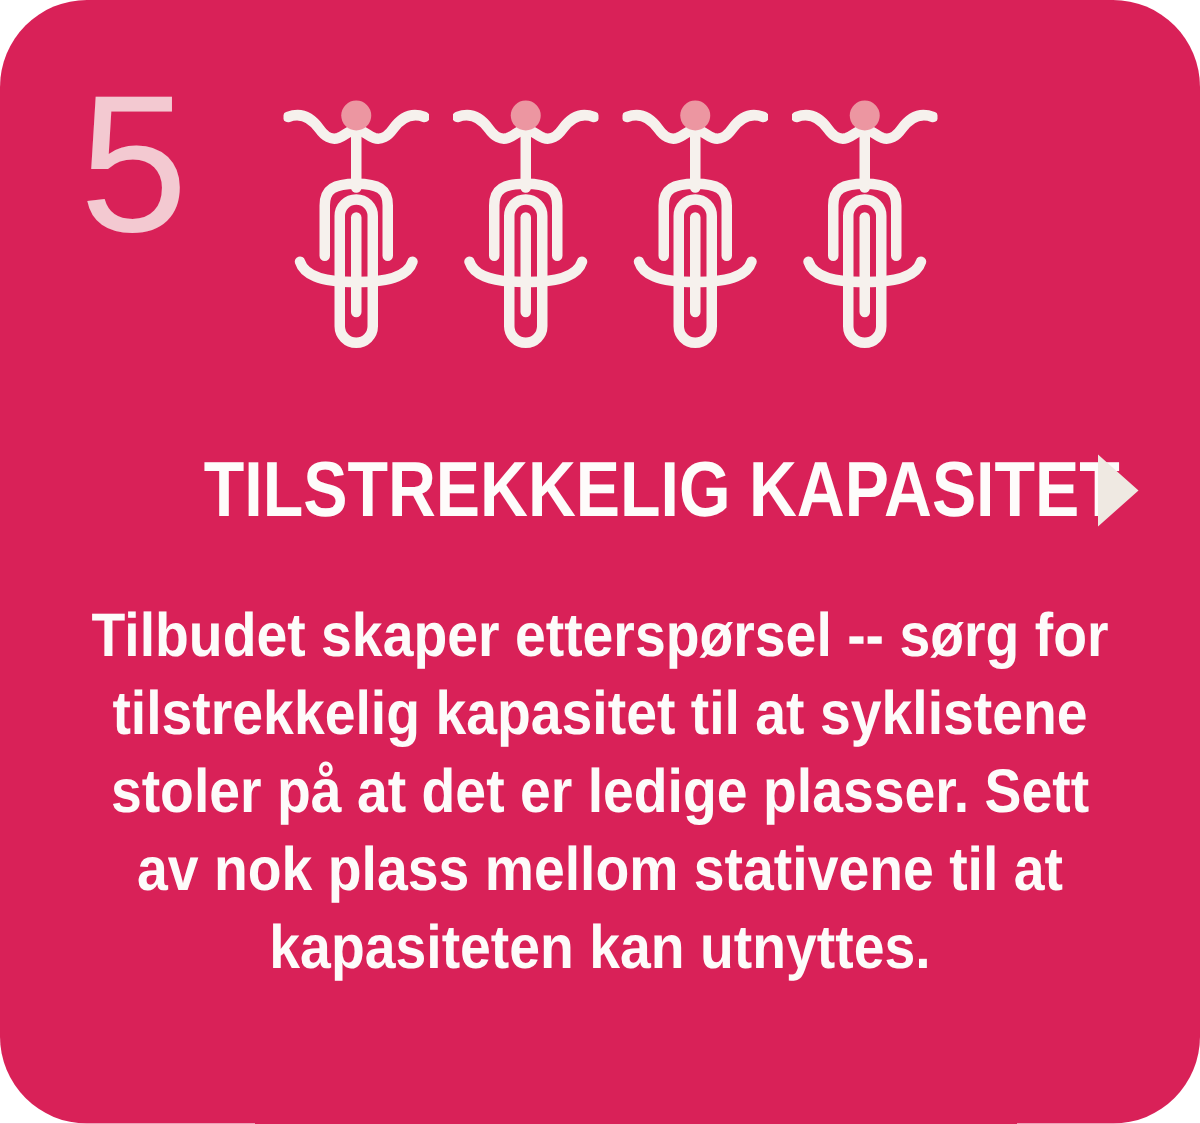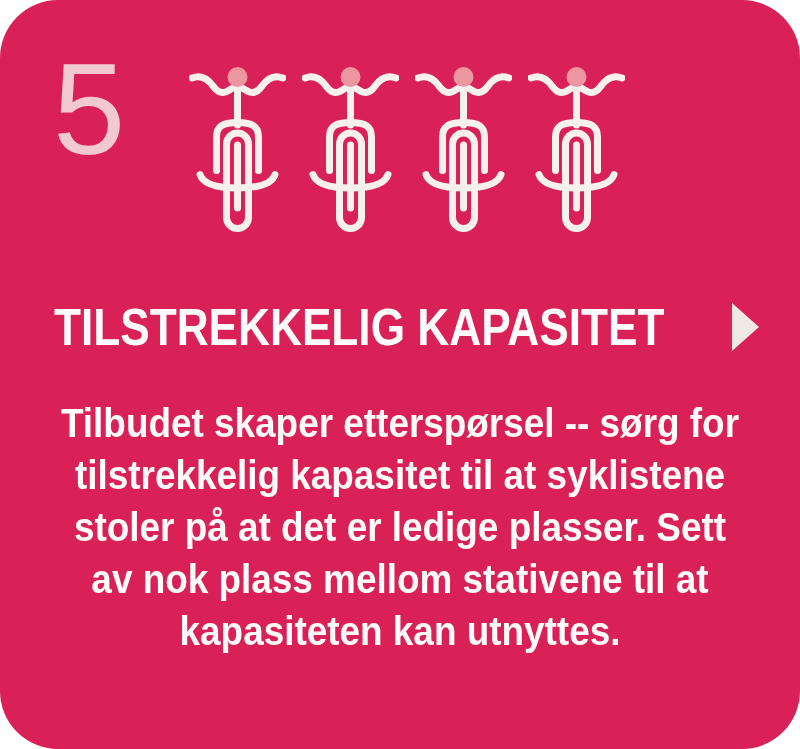--- a/index.html
+++ b/index.html
@@ -33,21 +33,21 @@
     top: 64px;
     display: flex;
     gap: 16px;
   }
   .bikes-row svg { display: block; }
   .title-row {
     position: absolute;
     top: 296px;
     left: 0;
     width: 100%;
-    text-align: left;
+    text-align: right;
   }
   .card-title {
     margin: 0;
     display: inline-block;
     font-size: 52px;
     font-weight: 700;
     line-height: 62px;
     color: #FEFCFB;
     white-space: nowrap;
     transform: scaleX(0.85);

